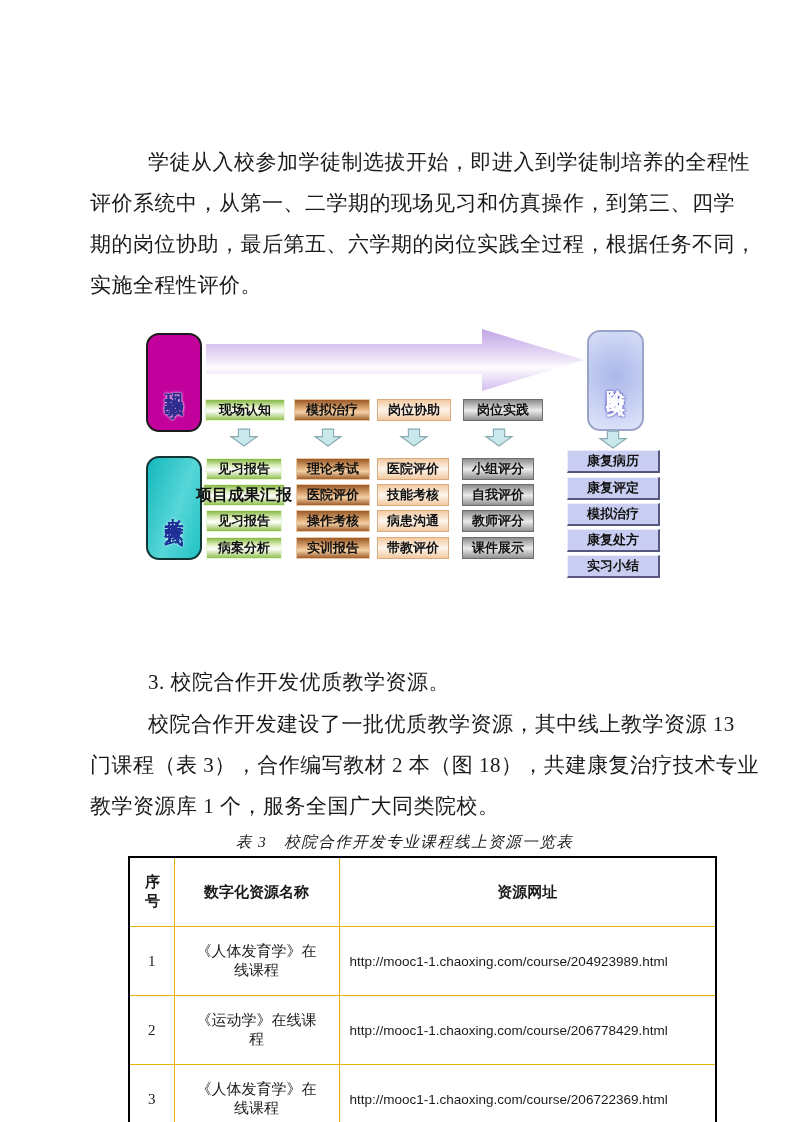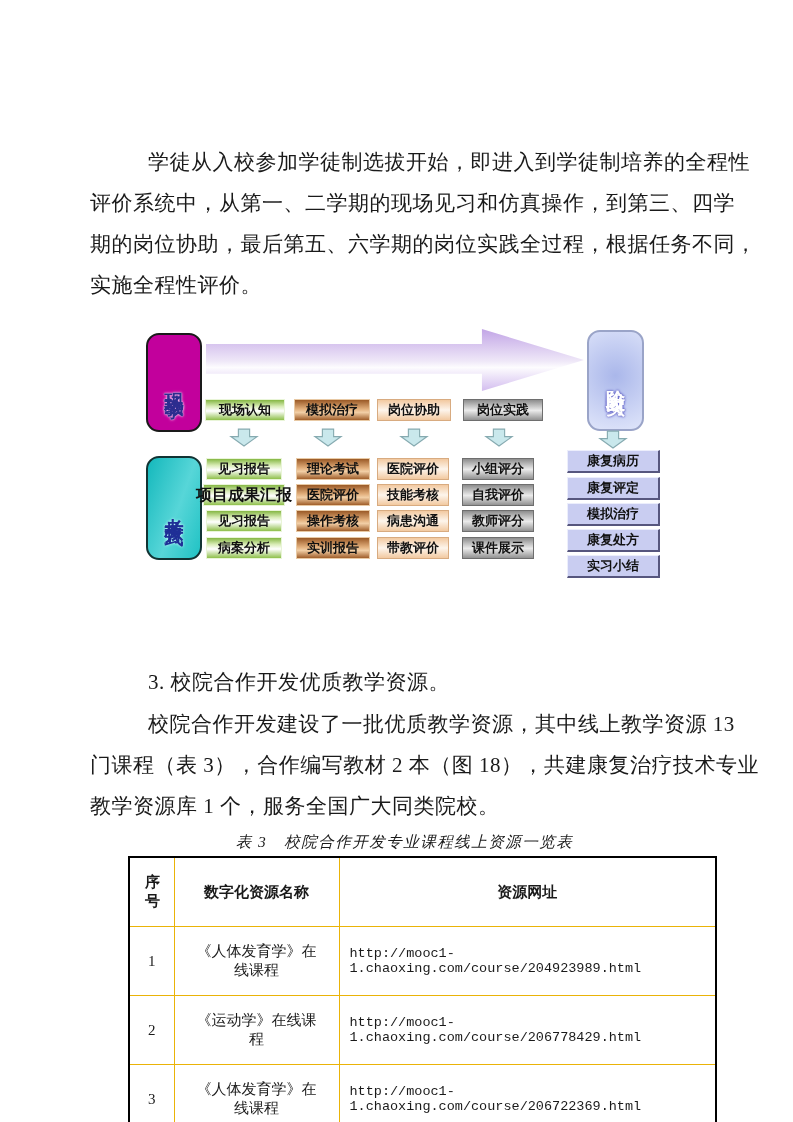--- a/index.html
+++ b/index.html
@@ -61,21 +61,21 @@
   }
   .res-table td,.res-table th{
     border:1px solid #eab308;text-align:center;vertical-align:middle;
     font-size:15px;padding:15px;
   }
   .res-table{border:2px solid #000;}
   .res-table th{font-weight:bold;height:37px;font-family:"Liberation Sans","DejaVu Sans",sans-serif;}
   .res-table td{height:36px;}
   .res-table td.url{
     text-align:left;padding-left:10px;font-size:13.5px;
-    font-family:Liberation Mono, monospace;
+    font-family:Liberation Sans, sans-serif;
   }
   .tcaption{
     position:absolute;left:0;width:100%;text-align:center;font-style:italic;
     font-size:15.5px;letter-spacing:1.5px;font-weight:500;padding-left:8px;
   }
 </style>
 </head>
 <body>
 
 <div class="page">

